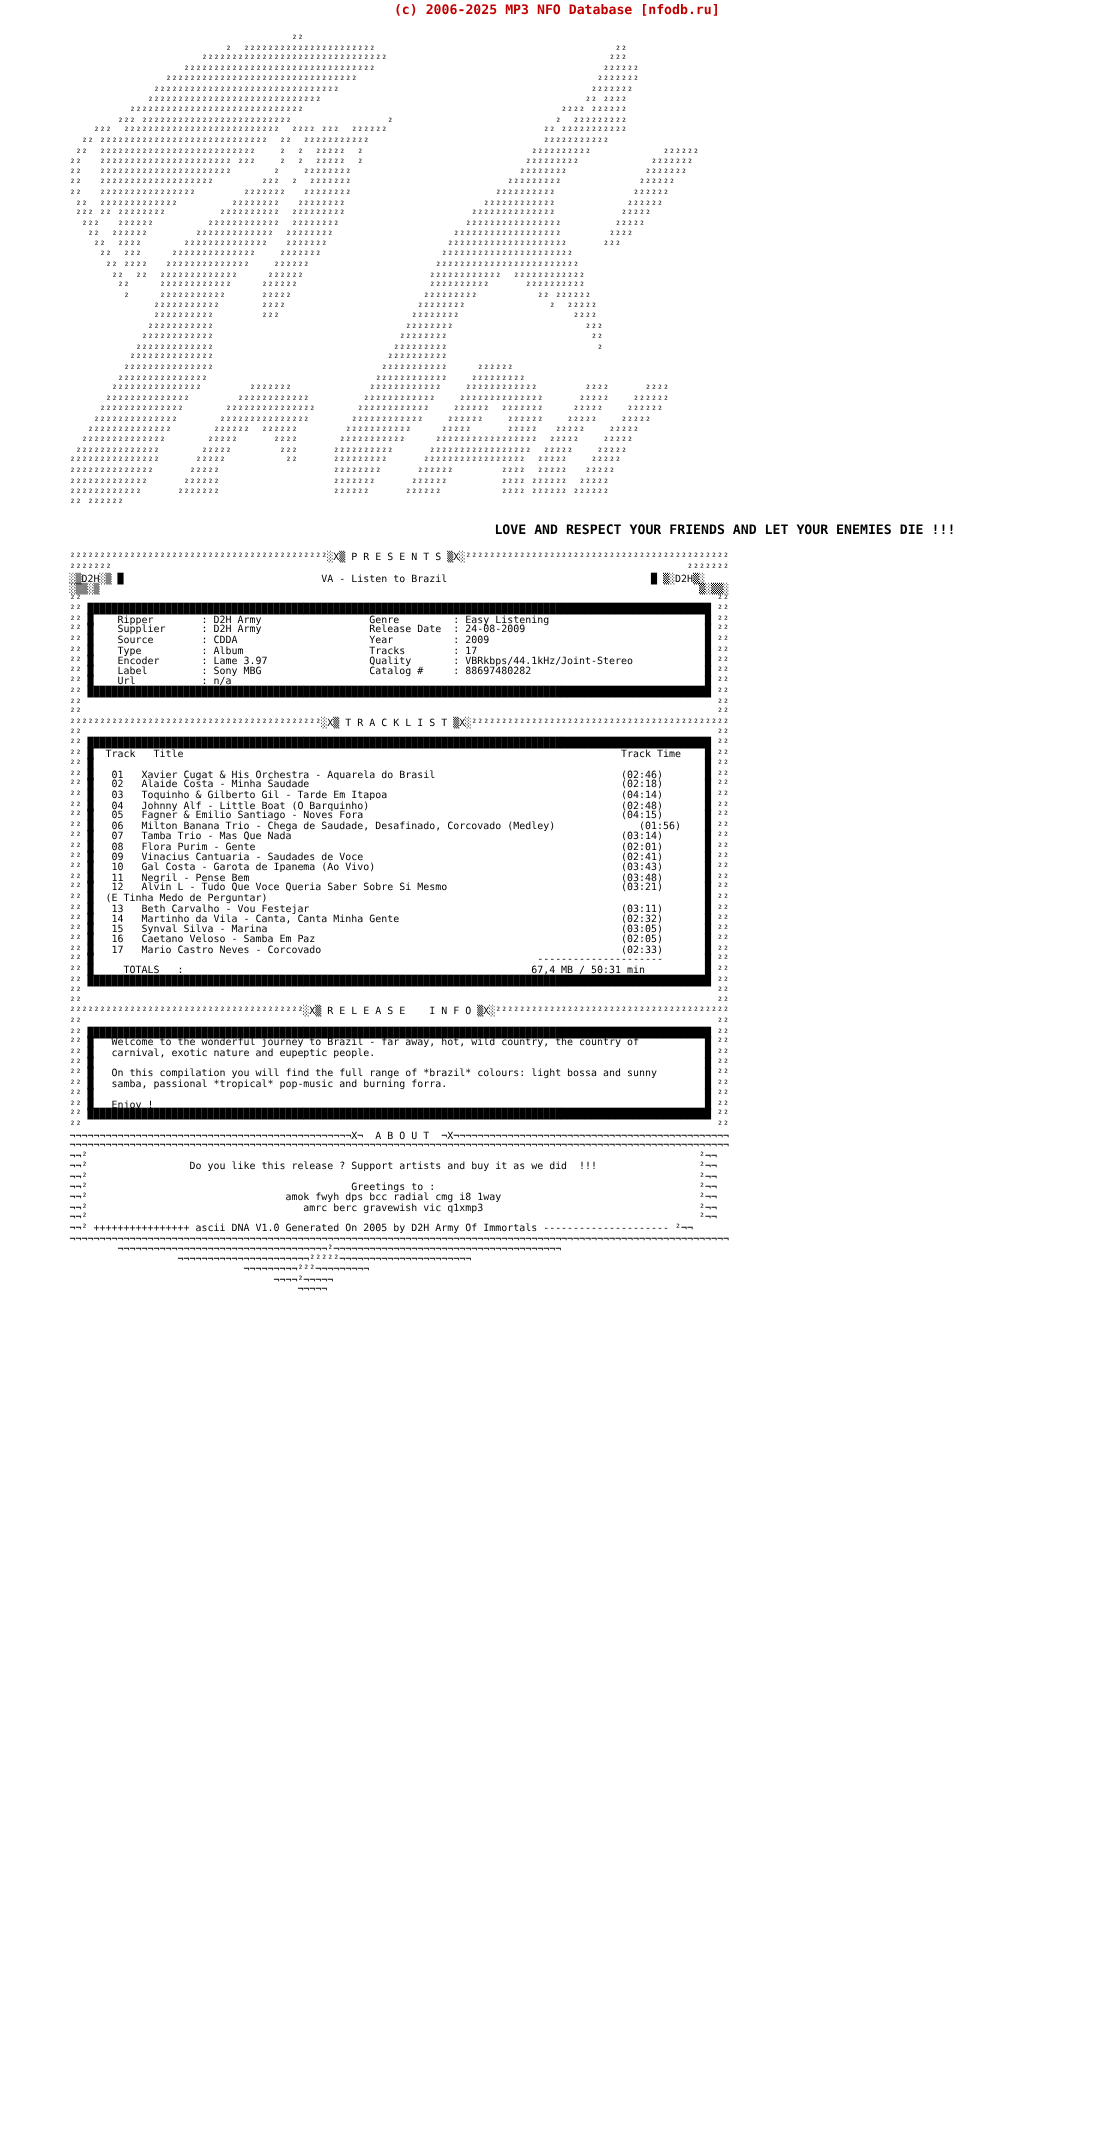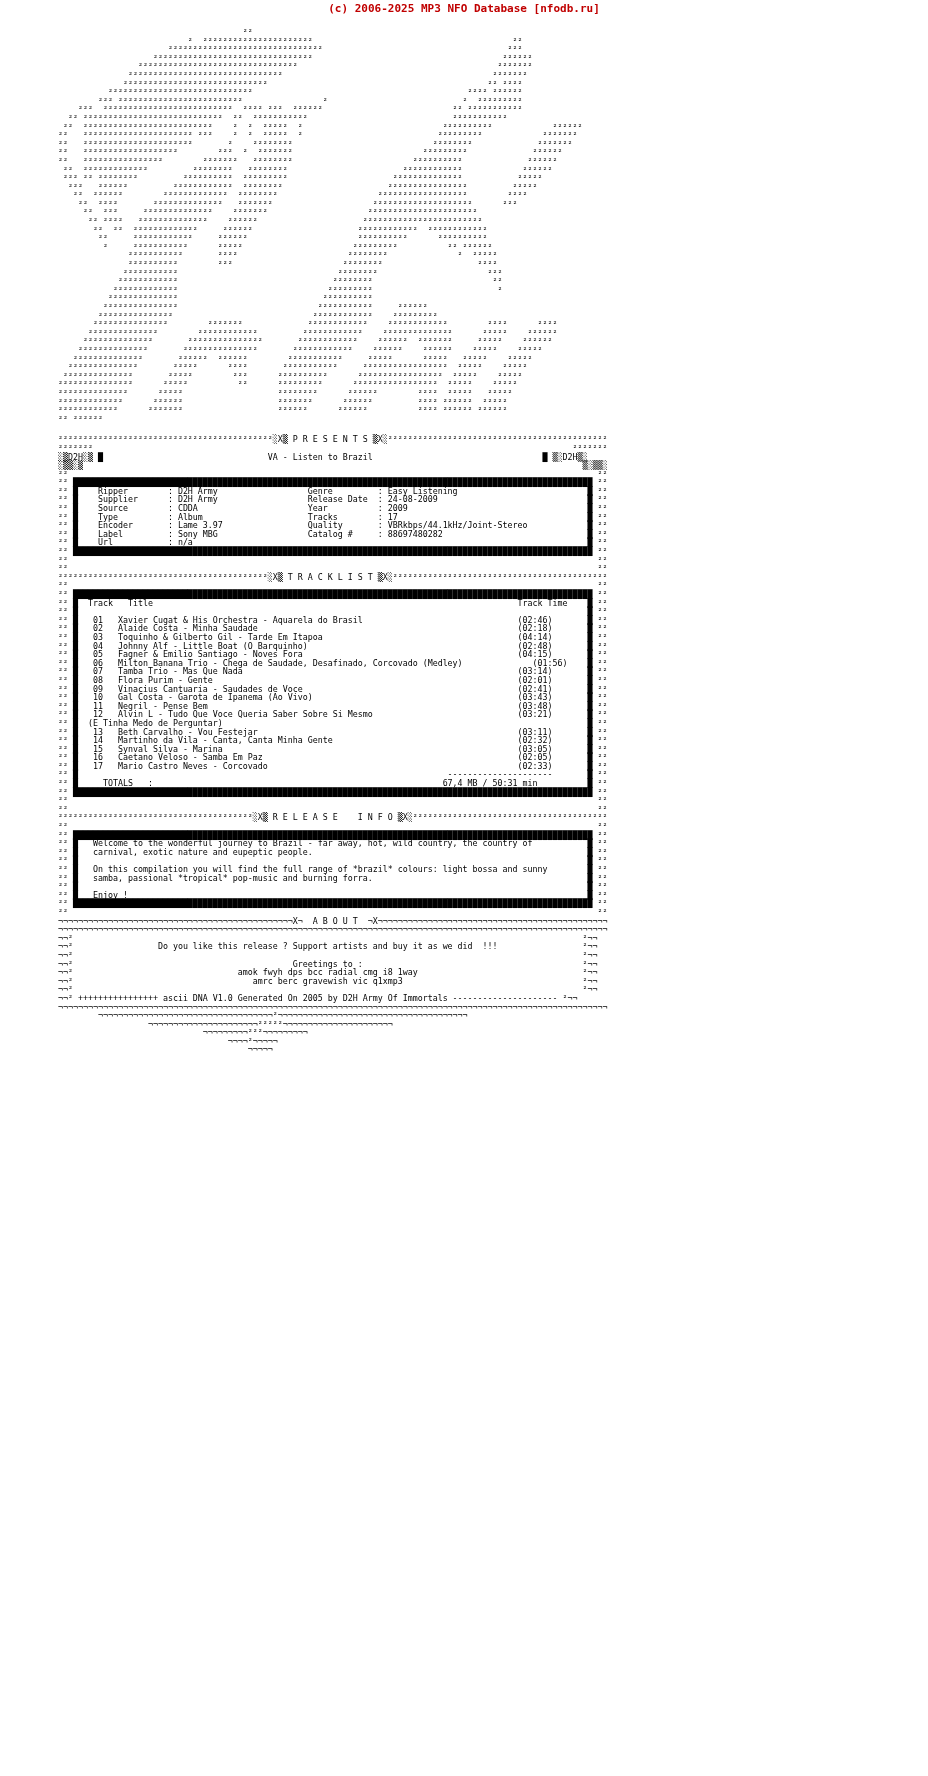--- a/index.html
+++ b/index.html
@@ -98,20 +98,21 @@
     ²²²²²²²²²²²²²²       ²²²²²²²²²²²²²²²       ²²²²²²²²²²²²    ²²²²²²    ²²²²²²    ²²²²²    ²²²²²        
    ²²²²²²²²²²²²²²       ²²²²²²  ²²²²²²        ²²²²²²²²²²²     ²²²²²      ²²²²²   ²²²²²    ²²²²²         
   ²²²²²²²²²²²²²²       ²²²²²      ²²²²       ²²²²²²²²²²²     ²²²²²²²²²²²²²²²²²  ²²²²²    ²²²²²          
  ²²²²²²²²²²²²²²       ²²²²²        ²²²      ²²²²²²²²²²      ²²²²²²²²²²²²²²²²²  ²²²²²    ²²²²²           
 ²²²²²²²²²²²²²²²      ²²²²²          ²²      ²²²²²²²²²      ²²²²²²²²²²²²²²²²²  ²²²²²    ²²²²²            
 ²²²²²²²²²²²²²²      ²²²²²                   ²²²²²²²²      ²²²²²²        ²²²²  ²²²²²   ²²²²²             
 ²²²²²²²²²²²²²      ²²²²²²                   ²²²²²²²      ²²²²²²         ²²²² ²²²²²²  ²²²²²              
 ²²²²²²²²²²²²      ²²²²²²²                   ²²²²²²      ²²²²²²          ²²²² ²²²²²² ²²²²²²              
 ²² ²²²²²²                                                                                                </pre>
 
+  <div class="tagline">LOVE AND RESPECT YOUR FRIENDS AND LET YOUR ENEMIES DIE !!!</div>
 
   <pre class="nfo" id="body">²²²²²²²²²²²²²²²²²²²²²²²²²²²²²²²²²²²²²²²²²²²░X▒ P R E S E N T S ▒X░²²²²²²²²²²²²²²²²²²²²²²²²²²²²²²²²²²²²²²²²²²²²
 ²²²²²²²                                                                                                ²²²²²²²
 ░▒D2H░▒ █                                 VA - Listen to Brazil                                  █ ▒░D2H▒░
 ░▒▒░▒                                                                                                    ▒░▒▒░
 ²²                                                                                                          ²²
 ²² ████████████████████████████████████████████████████████████████████████████████████████████████████████ ²²
 ²² █    Ripper        : D2H Army                  Genre         : Easy Listening                          █ ²²
 ²² █    Supplier      : D2H Army                  Release Date  : 24-08-2009                              █ ²²
 ²² █    Source        : CDDA                      Year          : 2009                                    █ ²²

